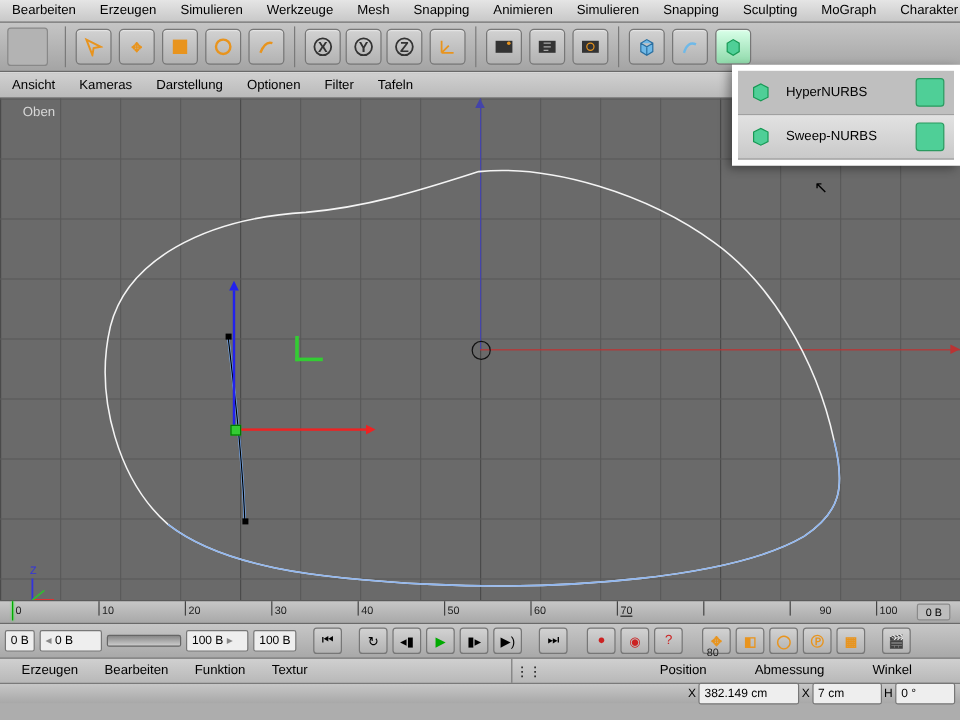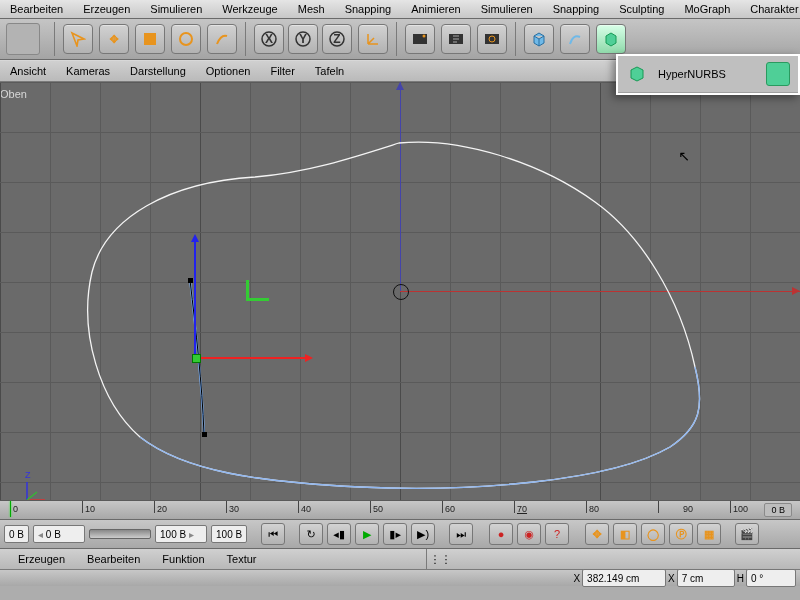--- a/index.html
+++ b/index.html
@@ -4,21 +4,21 @@
 <style>
 html,body{margin:0;padding:0;width:800px;height:600px;font-family:"Lucida Grande",Arial,sans-serif;font-size:11px;background:#adadad;overflow:hidden;color:#000}
 .menubar{display:flex;height:18px;background:linear-gradient(#e5e5e5,#c8c8c8);border-bottom:1px solid #6a6a6a;align-items:center;gap:0}
 .menubar span{padding:2px 10px;cursor:default}
 .toolbar{height:40px;background:linear-gradient(#c5c5c5,#a4a4a4);border-bottom:1px solid #6a6a6a;display:flex;align-items:center;padding:0 6px;gap:6px}
 .tb-btn{width:28px;height:28px;border:1px solid #777;border-radius:4px;background:linear-gradient(#d2d2d2,#b2b2b2);display:flex;align-items:center;justify-content:center;box-shadow:inset 0 1px 0 rgba(255,255,255,.4)}
 .undo-box{width:32px;height:30px;border:1px solid #888;border-radius:3px;background:#b3b3b3;margin-right:6px}
 .sep{width:1px;height:34px;background:#7a7a7a;margin:0 2px}
 .viewmenu{height:20px;background:linear-gradient(#d0d0d0,#bababa);border-top:1px solid #d8d8d8;border-bottom:1px solid #7a7a7a;display:flex;align-items:center;padding-left:10px;gap:20px}
 .viewport{position:relative;width:800px;height:418px;background:#6a6a6a}
-.viewport .label{position:absolute;top:6px;left:0;color:#d8d8d8;font-size:11px}
+.viewport .label{position:absolute;top:6px;left:19px;color:#d8d8d8;font-size:11px}
 .grid-line{position:absolute;background:#5a5a5a}
 .grid-line.h{left:0;right:0;height:1px}
 .grid-line.v{top:0;bottom:0;width:1px}
 .grid-line.major{background:#4a4a4a}
 .axis-x{position:absolute;top:209px;left:400px;width:400px;height:1px;background:#b33}
 .axis-arrow-x{position:absolute;top:205px;right:0;width:0;height:0;border-left:8px solid #b33;border-top:4px solid transparent;border-bottom:4px solid transparent}
 .axis-y{position:absolute;left:400px;top:0;width:1px;height:209px;background:#44a}
 .axis-arrow-y{position:absolute;top:0;left:396px;width:0;height:0;border-bottom:8px solid #44a;border-left:4px solid transparent;border-right:4px solid transparent}
 .origin{position:absolute;left:393px;top:202px;width:14px;height:14px;border:1px solid #111;border-radius:50%}
 .gizmo-z{position:absolute;left:25px;bottom:20px;font-size:9px;color:#33d}
@@ -35,21 +35,21 @@
 .timeline .tick.green{background:#0a0;height:16px;box-shadow:0 0 2px #0f0}
 .timeline .tl-label{position:absolute;top:3px;color:#222}
 .timeline .tl-cur{position:absolute;right:8px;color:#000;background:#bdbdbd;padding:1px 6px;border:1px solid #8a8a8a;border-radius:2px}
 .playbar{height:28px;background:linear-gradient(#c7c7c7,#a8a8a8);border-bottom:1px solid #6a6a6a;display:flex;align-items:center;padding:0 4px;gap:4px}
 .fld{background:#eee;border:1px solid #777;border-radius:2px;height:16px;padding:0 4px;font-size:10px;display:flex;align-items:center}
 .pb-btn{width:22px;height:20px;border:1px solid #777;border-radius:3px;background:linear-gradient(#d2d2d2,#b2b2b2);display:flex;align-items:center;justify-content:center}
 .attrbar{height:20px;background:linear-gradient(#d0d0d0,#b8b8b8);border-bottom:1px solid #7a7a7a;display:flex;align-items:center}
 .attrbar .left{display:flex;gap:22px;padding-left:18px}
 .attrbar .right{margin-left:auto;display:flex;gap:40px;padding-right:40px}
 .bottombar{height:16px;background:linear-gradient(#c7c7c7,#a8a8a8);display:flex;align-items:center}
-.dropdown{position:absolute;right:0;top:54px;width:180px;background:#bfbfbf;border:2px solid #ffffff;box-shadow:-3px 3px 8px rgba(0,0,0,.4);z-index:50}
+.dropdown{position:absolute;right:0;top:54px;width:180px;background:#bfbfbf;border:5px solid #ffffff;box-shadow:-3px 3px 8px rgba(0,0,0,.4);z-index:50}
 .dd-row{display:flex;align-items:center;height:36px;padding:0 8px;gap:10px;border-bottom:1px solid #a0a0a0}
 .dd-row.hover{background:linear-gradient(#e2e2e2,#c9c9c9)}
 .dd-icon{width:22px;height:22px;border-radius:3px;display:flex;align-items:center;justify-content:center}
 .dd-end{width:22px;height:22px;background:#4fcf97;border:1px solid #2a9a5f;border-radius:3px;margin-left:auto}
 .cursor{position:absolute;right:110px;top:148px;font-size:14px;z-index:60}
 .orange{color:#e8941e;font-weight:bold}
 .axis-lbl{fill:#333;font-size:12px;font-weight:bold}
 </style>
 </head>
 <body>
@@ -240,21 +240,21 @@
     <div class="tl-label" style="left: 229px;">30</div>
     <div class="tick" style="left: 298px;"></div>
     <div class="tl-label" style="left: 301px;">40</div>
     <div class="tick" style="left: 370px;"></div>
     <div class="tl-label" style="left: 373px;">50</div>
     <div class="tick" style="left: 442px;"></div>
     <div class="tl-label" style="left: 445px;">60</div>
     <div class="tick" style="left: 514px;"></div>
     <div class="tl-label" style="left: 517px; text-decoration: underline;">70</div>
     <div class="tick" style="left: 586px;"></div>
-    <div class="tl-label" style="left: 589px;">80</div>
+    <div class="tl-label" style="left: 589px; margin-top: 35px;">80</div>
     <div class="tick" style="left: 658px;"></div>
     <div class="tl-label" style="left: 661px; padding-left: 22px;">90</div>
     <div class="tick" style="left: 730px;"></div>
     <div class="tl-label" style="left: 733px;">100</div>
   </div>
 
 <div class="playbar">
   <div class="fld">0 B</div>
   <div class="fld" style="width:42px"><span style="color:#888">◂</span>&nbsp;<span>0 B</span></div>
   <div style="flex:0 0 60px;height:8px;background:linear-gradient(#888,#ccc);border:1px solid #666;border-radius:2px"></div>
@@ -304,20 +304,25 @@
 
 <div class="attrbar">
   <div class="left" id="attr-left">
       <span>Erzeugen</span>
       <span>Bearbeiten</span>
       <span>Funktion</span>
       <span>Textur</span>
     </div>
   <div style="width:1px;height:20px;background:#7a7a7a;margin-left:170px"></div>
   <div style="width:6px;margin-left:2px">⋮⋮</div>
+  <div class="right" id="attr-right">
+      <span>Position</span>
+      <span>Abmessung</span>
+      <span>Winkel</span>
+    </div>
 </div>
 
 <div class="bottombar">
   <div style="flex:1"></div>
   <div style="display:flex;gap:2px;align-items:center;padding-right:4px;font-size:10px">
     <span>X</span>
     <div class="fld" style="width:74px">382.149 cm</div>
     <span>X</span>
     <div class="fld" style="width:48px">7 cm</div>
     <span>H</span>
@@ -328,14 +333,23 @@
 <div class="dropdown">
     <div class="dd-row">
       <div class="dd-icon">
         <svg width="20" height="20">
           <path d="M4 6 L10 3 L16 6 L16 14 L10 17 L4 14 Z" fill="#4fcf97" stroke="#179a55"></path>
         </svg>
       </div>
       <span>HyperNURBS</span>
       <div class="dd-end"></div>
     </div>
+    <div class="dd-row hover">
+      <div class="dd-icon">
+        <svg width="20" height="20">
+          <path d="M4 6 L10 3 L16 6 L16 14 L10 17 L4 14 Z" fill="#4fcf97" stroke="#179a55"></path>
+        </svg>
+      </div>
+      <span>Sweep-NURBS</span>
+      <div class="dd-end"></div>
+    </div>
   </div>
 <div class="cursor">↖</div>
 
 </body></html>

